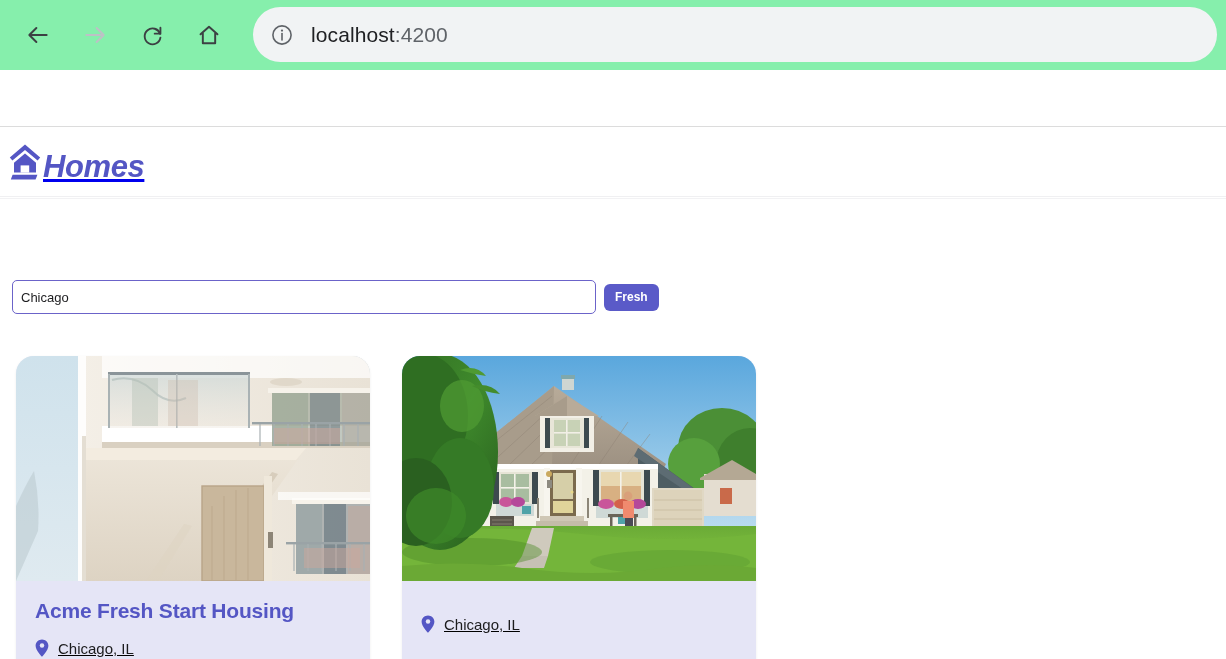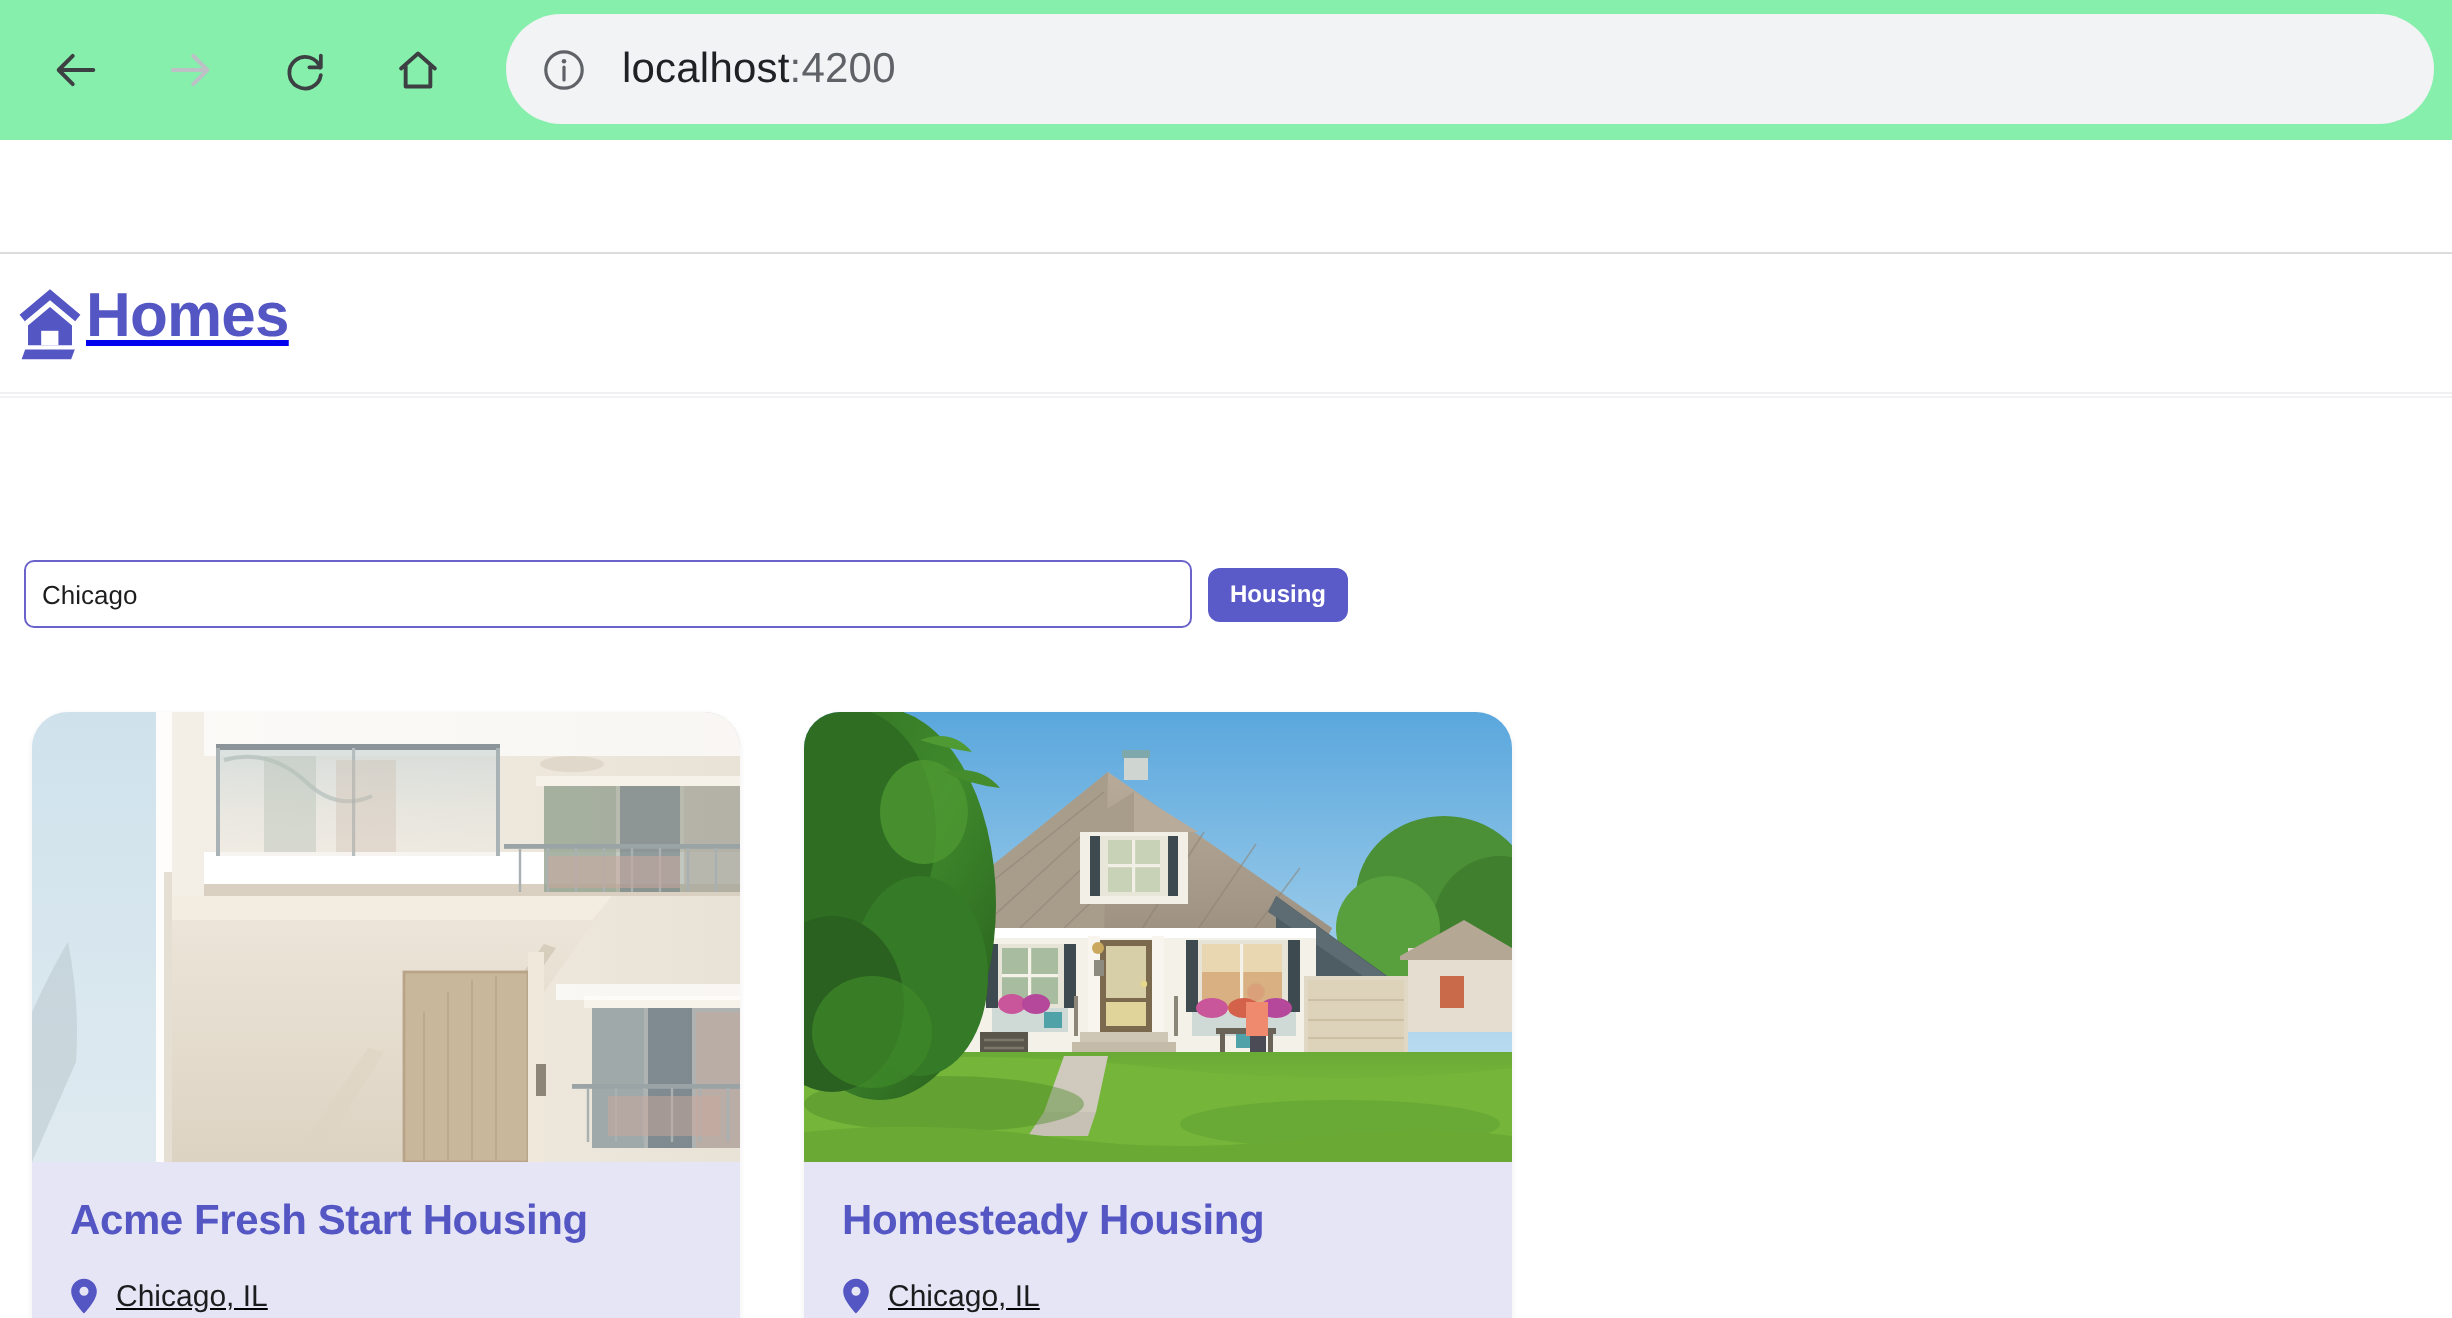--- a/index.html
+++ b/index.html
@@ -52,21 +52,21 @@
   .chrome-gap { position:absolute; left:0; top:0; width:1226px; height:57px;
                 background:#ffffff; border-bottom:1px solid #dcdcdc; }
 
   .site-header {
     position: absolute; left: 0; top: 58px;
     width: 1226px; height: 69px;
     background: #ffffff;
     display: flex; align-items: center;
     border-bottom: 1px solid #f0f0f2;
   }
-  .brand { display: flex; align-items: flex-start; margin-left: 8px; }
+  .brand { display: flex; align-items: flex-end; margin-left: 8px; font-style: italic; }
   .brand-icon { width: 34px; height: 40px; flex: none; display:block; }
   .brand-name {
     font-size: 31px; font-weight: 700; color: #5456c4;
     letter-spacing: -0.4px; line-height: 1;
     margin-left: 1px;
   }
 
   .body-area {
     position: absolute; left: 0; top: 128px;
     width: 1226px; height: 461px;
@@ -184,21 +184,21 @@
       </svg>
       <span class="brand-name">Homes</span>
     </a>
   </div>
 
   <div class="body-area">
     <div class="top-strip"></div>
 
     <form class="search-row">
       <input class="search-input" type="text" value="Chicago" style="">
-      <button class="search-button" type="button">Housing</button>
+      <button class="search-button" type="button">Fresh</button>
     </form>
 
     <div class="results">
 
       <div class="card">
         <div class="card-photo">
           <svg width="354" height="225" viewBox="0 0 354 225" preserveAspectRatio="none">
             <defs>
               <linearGradient id="sky1" x1="0" y1="0" x2="0" y2="1">
                 <stop offset="0" stop-color="#cfe2ec"></stop>
@@ -443,21 +443,20 @@
             <ellipse cx="22" cy="60" rx="44" ry="62" fill="#2f6e22"></ellipse>
             <ellipse cx="58" cy="132" rx="34" ry="50" fill="#357a26"></ellipse>
             <ellipse cx="14" cy="146" rx="36" ry="44" fill="#2a6020"></ellipse>
             <ellipse cx="60" cy="50" rx="22" ry="26" fill="#4f9a33" opacity=".75"></ellipse>
             <ellipse cx="34" cy="160" rx="30" ry="28" fill="#3e8a2a" opacity=".7"></ellipse>
             <path d="M58 14 q16 -6 26 6 q-14 -2 -26 -6z" fill="#4f9a33"></path>
             <path d="M70 30 q18 -4 28 8 q-16 -2 -28 -8z" fill="#448c2c"></path>
           </svg>
         </div>
         <div class="card-body">
-          <div class="card-title">Homesteady Housing</div>
           <div class="card-loc">
             <svg class="pin-icon" viewBox="0 0 14 18">
               <path d="M7 0.4C3.45 0.4 0.6 3.2 0.6 6.7c0 4.7 6.4 11 6.4 11s6.4-6.3 6.4-11c0-3.5-2.85-6.3-6.4-6.3z" fill="#5456c4"></path>
               <circle cx="7" cy="6.6" r="2.25" fill="#e5e5f6"></circle>
             </svg>
             <span class="card-loc-text">Chicago, IL</span>
           </div>
 
         </div>
       </div>

